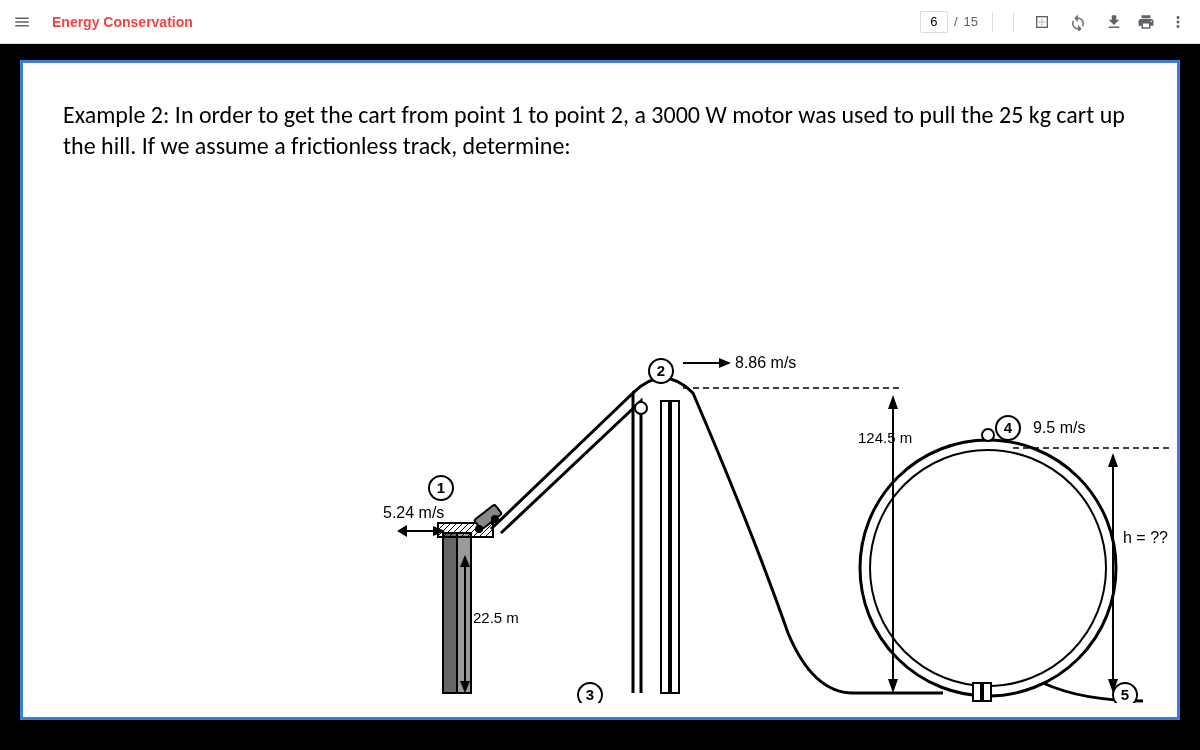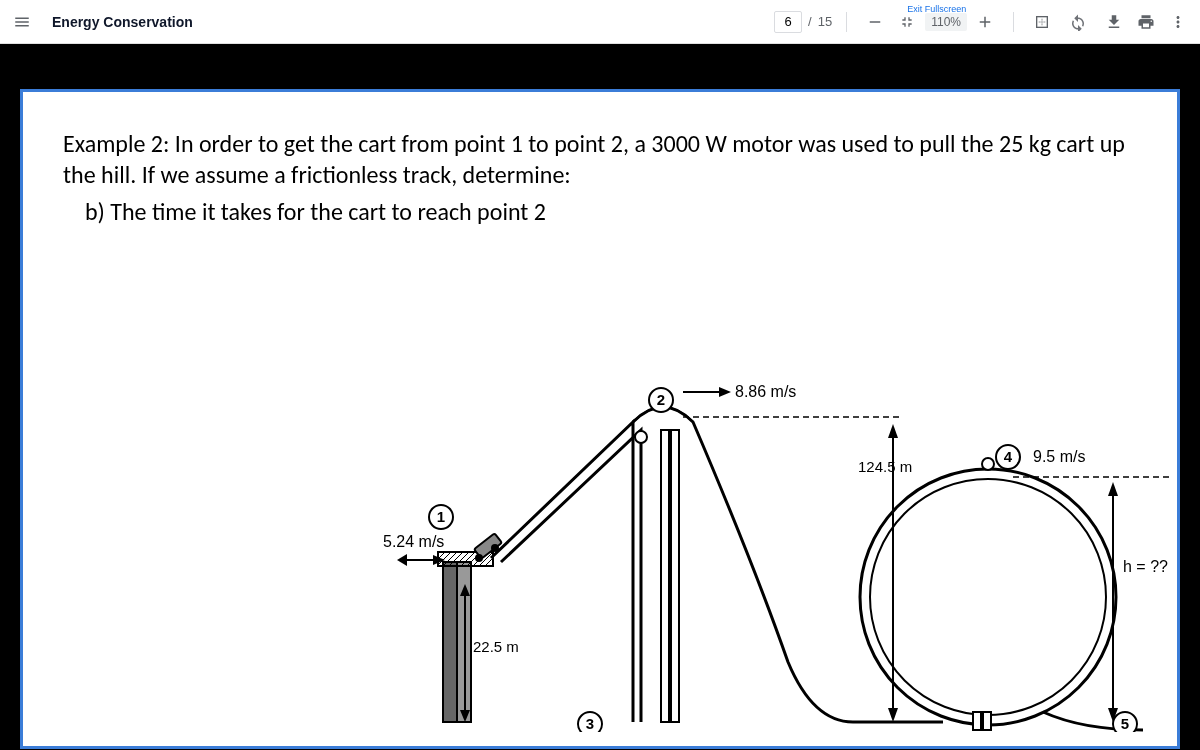--- a/index.html
+++ b/index.html
@@ -1,30 +1,30 @@
 <!DOCTYPE html>
 <html><head>
 <meta charset="utf-8">
 <style>
   * { margin:0; padding:0; box-sizing:border-box; }
   body { font-family: Arial, sans-serif; background:#000; width:1200px; height:750px; overflow:hidden; }
   .viewer { width:1200px; height:750px; background:#000; display:flex; flex-direction:column; }
   .toolbar { height:44px; background:#fff; display:flex; align-items:center; padding:0 8px; gap:8px; border-bottom:1px solid #e0e0e0; }
-  .toolbar .title { font-weight:bold; font-size:14px; color:#0f172a; margin-left:8px; }
+  .toolbar .title { font-weight:bold; font-size:14px; color:#ef4444; margin-left:8px; }
   .toolbar .spacer { flex:1; }
   .page-ctrl { display:flex; align-items:center; gap:6px; font-size:13px; color:#5f6368; }
   .page-ctrl input { width:28px; height:22px; text-align:center; border:1px solid #dadce0; border-radius:2px; font-size:13px; }
   .vdiv { width:1px; height:20px; background:#dadce0; margin:0 6px; }
   .zoom-ctrl { display:flex; align-items:center; gap:4px; }
   .zoom-val { font-size:12px; color:#5f6368; padding:2px 6px; background:#f1f3f4; border-radius:2px; }
   .icon-btn { width:28px; height:28px; display:flex; align-items:center; justify-content:center; border-radius:50%; cursor:pointer; color:#5f6368; position:relative; }
   .exit-fs { position:relative; }
   .exit-fs-label { position:absolute; top:-4px; left:14px; font-size:9px; color:#1a73e8; white-space:nowrap; pointer-events:none; }
   .toolbar-right { display:flex; align-items:center; gap:4px; margin-left:auto; }
-  .page-wrap { flex:1; display:flex; justify-content:center; align-items:flex-start; padding-top:45px; background:#000; overflow:hidden; }
+  .page-wrap { flex:1; display:flex; justify-content:center; align-items:flex-start; padding-top:16px; background:#000; overflow:hidden; }
   .page { width:1160px; height:660px; background:#fff; border:3px solid #3b7dd8; padding:36px 40px 24px 40px; position:relative; }
   .problem { font-family: Calibri, Arial, sans-serif; font-size:24px; line-height:1.3; color:#000; }
   .problem p { margin-bottom:6px; }
   .problem .indent { padding-left:22px; }
   .diagram { position:absolute; left:360px; top:270px; width:790px; height:370px; }
   svg { display:block; }
   .pt-label { font-family: Arial, sans-serif; font-size:15px; font-weight:bold; }
   .meas { font-family: Arial, sans-serif; font-size:16px; fill:#000; }
   .meas-sm { font-family: Arial, sans-serif; font-size:15px; fill:#000; }
 </style>
@@ -39,39 +39,20 @@
         </svg>
     </div>
     <div class="title">Energy Conservation</div>
     <div class="spacer"></div>
     <div class="page-ctrl">
       <input type="text" value="6" style="">
       <span>/</span>
       <span>15</span>
     </div>
     <div class="vdiv"></div>
-    <div class="zoom-ctrl">
-      <div class="icon-btn">
-        <svg width="18" height="18" viewBox="0 0 24 24">
-            <path fill="#5f6368" d="M19 13H5v-2h14v2z"></path>
-          </svg>
-      </div>
-      <div class="icon-btn exit-fs">
-        <svg width="16" height="16" viewBox="0 0 24 24">
-            <path fill="#5f6368" d="M5 16h3v3h2v-5H5v2zm3-8H5v2h5V5H8v3zm6 11h2v-3h3v-2h-5v5zm2-11V5h-2v5h5V8h-3z"></path>
-          </svg>
-        <span class="exit-fs-label">Exit Fullscreen</span>
-      </div>
-      <div class="zoom-val">110%</div>
-      <div class="icon-btn">
-        <svg width="18" height="18" viewBox="0 0 24 24">
-            <path fill="#5f6368" d="M19 13h-6v6h-2v-6H5v-2h6V5h2v6h6v2z"></path>
-          </svg>
-      </div>
-    </div>
     <div class="vdiv"></div>
     <div class="icon-btn">
       <svg width="16" height="16" viewBox="0 0 24 24">
           <rect x="4" y="4" width="16" height="16" fill="none" stroke="#5f6368" stroke-width="2"></rect>
           <path fill="#5f6368" d="M8 10h8v4H8z" opacity="0"></path>
           <path fill="#5f6368" d="M11 8h2v8h-2z M8 11h8v2H8z" opacity="0"></path>
           <circle cx="12" cy="12" r="1" fill="#5f6368"></circle>
           <path fill="#5f6368" d="M12 7v3m0 4v3M7 12h3m4 0h3" stroke="#5f6368" stroke-width="1"></path>
         </svg>
     </div>
@@ -96,21 +77,20 @@
             <path fill="#5f6368" d="M12 8c1.1 0 2-.9 2-2s-.9-2-2-2-2 .9-2 2 .9 2 2 2zm0 2c-1.1 0-2 .9-2 2s.9 2 2 2 2-.9 2-2-.9-2-2-2zm0 6c-1.1 0-2 .9-2 2s.9 2 2 2 2-.9 2-2-.9-2-2-2z"></path>
           </svg>
       </div>
     </div>
   </div>
 
   <div class="page-wrap">
     <div class="page">
       <div class="problem">
         <p>Example 2: In order to get the cart from point 1 to point 2, a 3000 W motor was used to pull the 25 kg cart up the hill. If we assume a frictionless track, determine:</p>
-        <p class="indent">b)   The time it takes for the cart to reach point 2</p>
       </div>
 
       <div class="diagram">
         <svg width="790" height="370" viewBox="0 0 790 370">
 
           <defs>
             <pattern id="hatch" patternUnits="userSpaceOnUse" width="6" height="6">
               <path d="M-1,1 l2,-2 M0,6 l6,-6 M5,7 l2,-2" stroke="#000" stroke-width="1"></path>
             </pattern>
           </defs>

